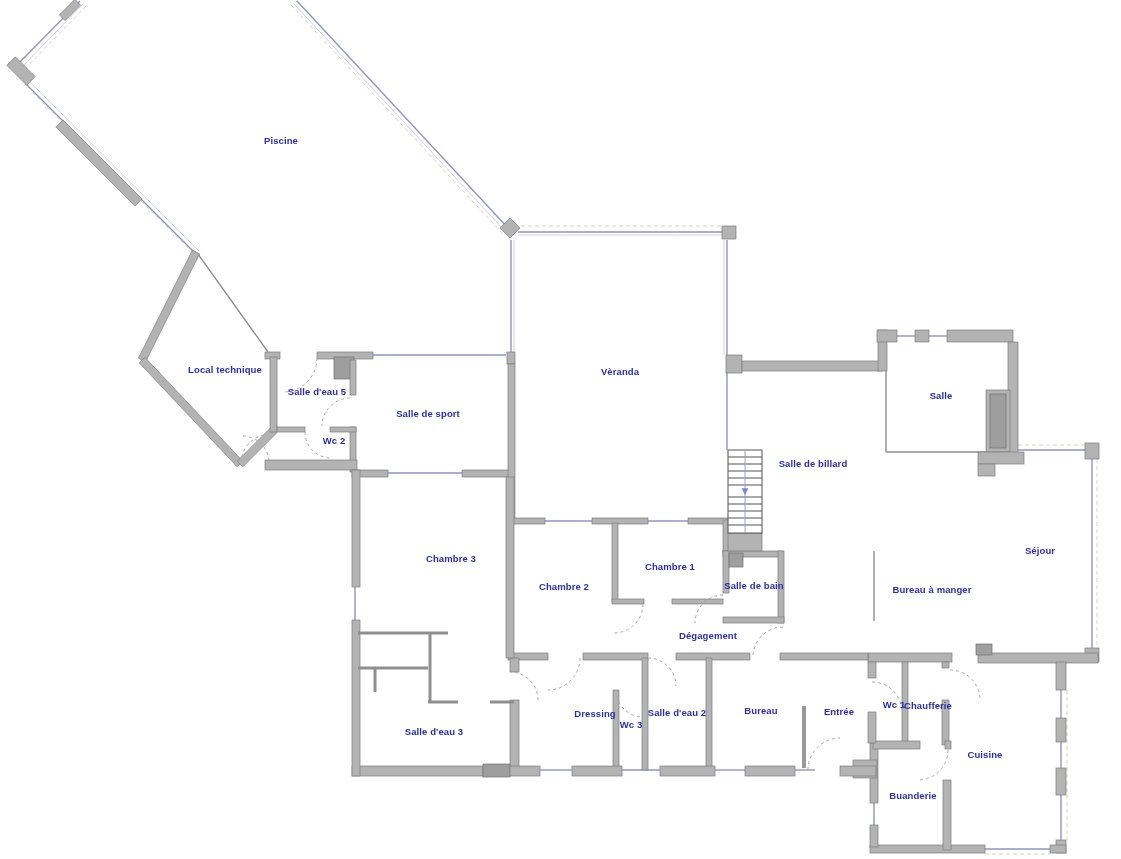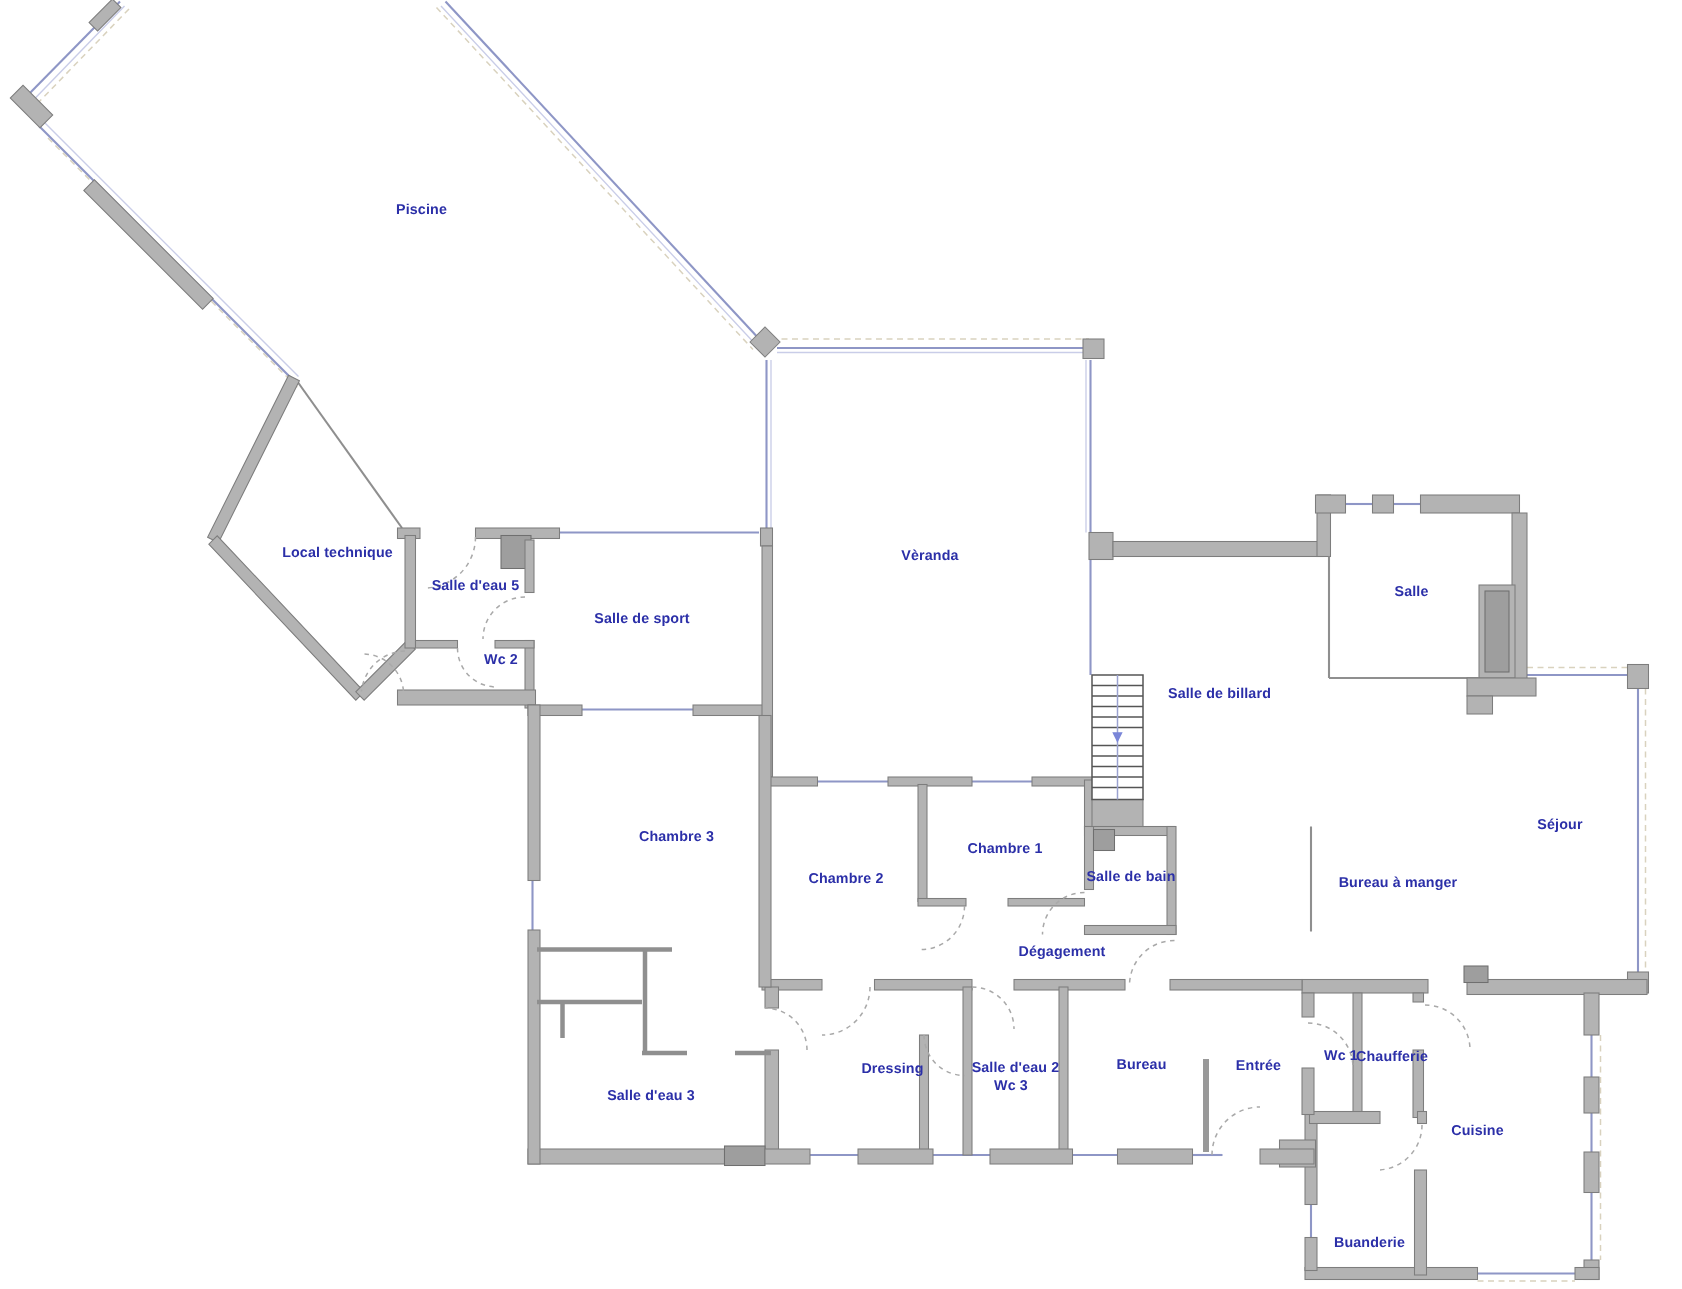--- a/index.html
+++ b/index.html
@@ -237,22 +237,22 @@
   <div class="room-label" style="left:813px;top:463px;">Salle de billard</div>
   <div class="room-label" style="left:941px;top:395px;">Salle</div>
   <div class="room-label" style="left:451px;top:558px;">Chambre 3</div>
   <div class="room-label" style="left:564px;top:586px;">Chambre 2</div>
   <div class="room-label" style="left:670px;top:566px;">Chambre 1</div>
   <div class="room-label" style="left:754px;top:585px;">Salle de bain</div>
   <div class="room-label" style="left:1040px;top:550px;">Séjour</div>
   <div class="room-label" style="left:932px;top:589px;">Bureau à manger</div>
   <div class="room-label" style="left:708px;top:635px;">Dégagement</div>
   <div class="room-label" style="left:566px;top:713px;margin-left:29px;">Dressing</div>
-  <div class="room-label" style="left:631px;top:724px;margin-left:43px;">Wc 3</div>
+  <div class="room-label" style="left:631px;top:724px;">Wc 3</div>
   <div class="room-label" style="left:677px;top:712px;">Salle d'eau 2</div>
   <div class="room-label" style="left:761px;top:710px;">Bureau</div>
   <div class="room-label" style="left:839px;top:711px;">Entrée</div>
   <div class="room-label" style="left:894px;top:704px;">Wc 1</div>
   <div class="room-label" style="left:928px;top:705px;">Chaufferie</div>
   <div class="room-label" style="left:985px;top:754px;">Cuisine</div>
-  <div class="room-label" style="left:913px;top:829px;">Buanderie</div>
+  <div class="room-label" style="left:913px;top:795px;">Buanderie</div>
   <div class="room-label" style="left:434px;top:731px;">Salle d'eau 3</div>
 </div>
 
 </body></html>

